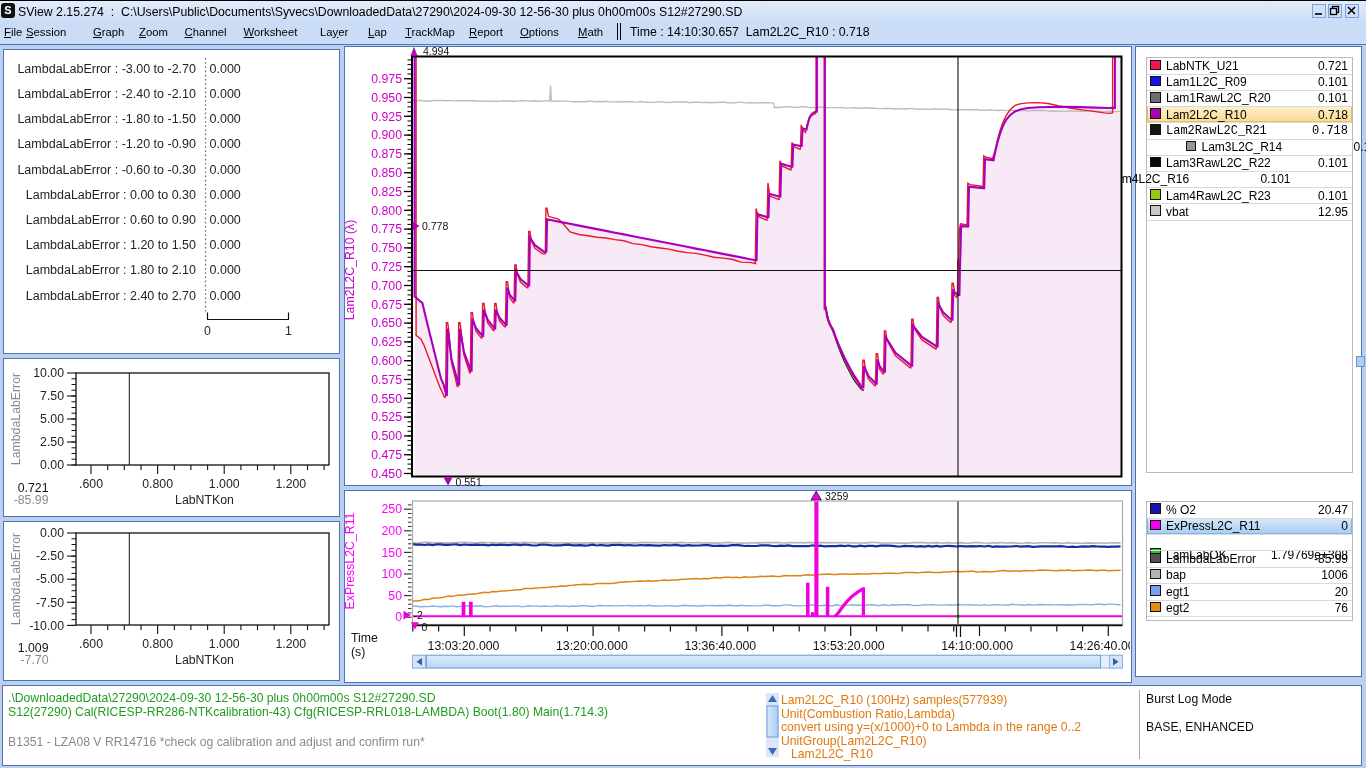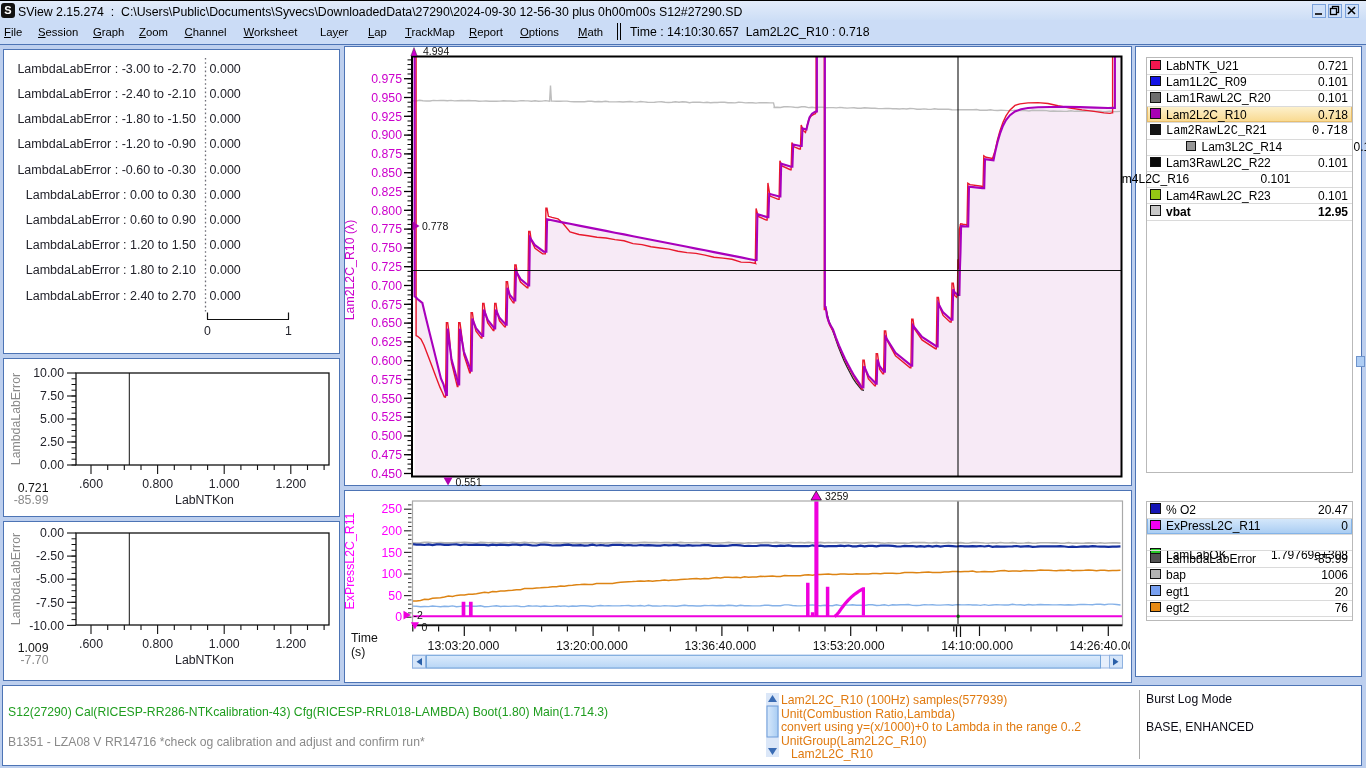--- a/index.html
+++ b/index.html
@@ -50,21 +50,21 @@
         </svg>
       </div>
   <div class="wbtn" style="left:1344.5px">
         <svg width="11" height="11">
           <path d="M2,2 L9,9 M9,2 L2,9" stroke="#000" stroke-width="1.6"></path>
         </svg>
       </div>
 </div>
 <div id="menubar">
 <span class="mi" style="left:4px"><u>F</u>ile</span>
-<span class="mi" style="left:38px"><u>S</u>ession</span>
+<span class="mi" style="left:26px"><u>S</u>ession</span>
 <span class="mi" style="left:93px"><u>G</u>raph</span>
 <span class="mi" style="left:139px"><u>Z</u>oom</span>
 <span class="mi" style="left:184.5px"><u>C</u>hannel</span>
 <span class="mi" style="left:243.5px"><u>W</u>orksheet</span>
 <span class="mi" style="left:320px">La<u>y</u>er</span>
 <span class="mi" style="left:368px"><u>L</u>ap</span>
 <span class="mi" style="left:405px"><u>T</u>rackMap</span>
 <span class="mi" style="left:469px"><u>R</u>eport</span>
 <span class="mi" style="left:520px"><u>O</u>ptions</span>
 <span class="mi" style="left:578px"><u>M</u>ath</span>
@@ -120,21 +120,21 @@
 <div class="row" style="left:1089px;top:170.9px;height:16.2px;">
       <span class="sw" style="background:#64c8f0"></span>
       <span class="nm">Lam4L2C_R16</span>
       <span class="vl">0.101</span>
     </div>
 <div class="row" style="left:1146.5px;top:187.1px;height:16.2px;">
       <span class="sw" style="background:#96c814"></span>
       <span class="nm">Lam4RawL2C_R23</span>
       <span class="vl">0.101</span>
     </div>
-<div class="row" style="left:1146.5px;top:203.3px;height:16.2px;font-weight:bold;">
+<div class="row" style="left:1146.5px;top:203.3px;height:16.2px;">
       <span class="sw" style="background:#c8c8c8"></span>
       <span class="nm">vbat</span>
       <span class="vl">12.95</span>
     </div>
 <div class="sep" style="left:1147px;top:73.7px;width:205px"></div>
 <div class="sep" style="left:1147px;top:89.9px;width:205px"></div>
 <div class="sep" style="left:1147px;top:106.1px;width:205px"></div>
 <div class="sep" style="left:1147px;top:122.3px;width:205px"></div>
 <div class="sep" style="left:1147px;top:138.5px;width:205px"></div>
 <div class="sep" style="left:1147px;top:154.7px;width:205px"></div>
@@ -569,20 +569,21 @@
 <text x="825" y="499.5" class="t10" fill="#111">3259</text>
 <text x="353.5" y="561" class="t12 mg2" text-anchor="middle" transform="rotate(-90 353.5 561)">ExPressL2C_R11</text>
 <rect x="412.5" y="655.3" width="710" height="12.7" fill="#e6effc" stroke="#9ab7e4" stroke-width="1"></rect>
 <rect x="412.5" y="655.3" width="13" height="12.7" fill="#d5e5f9" stroke="#8fb2e0" stroke-width="1"></rect>
 <rect x="1109.5" y="655.3" width="13" height="12.7" fill="#d5e5f9" stroke="#8fb2e0" stroke-width="1"></rect>
 <polygon points="422,658 422,665.6 416.5,661.8" fill="#2a5fa8"></polygon>
 <polygon points="1113,658 1113,665.6 1118.5,661.8" fill="#2a5fa8"></polygon>
 <rect x="426.5" y="655.3" width="674" height="12.7" fill="url(#sbg)" stroke="#74a4da" stroke-width="1"></rect>
 </svg>
 
+<div class="status green" style="left:8px;top:691px">.\DownloadedData\27290\2024-09-30 12-56-30 plus 0h00m00s S12#27290.SD</div>
 <div class="status green" style="left:8px;top:705px">S12(27290) Cal(RICESP-RR286-NTKcalibration-43) Cfg(RICESP-RRL018-LAMBDA) Boot(1.80) Main(1.714.3)</div>
 <div class="status smgray" style="left:8px;top:735px">B1351 - LZA08 V RR14716 *check og calibration and adjust and confirm run*</div>
 
 <div style="position:absolute;left:766px;top:692.5px;width:13px;height:64px;background:#dbe7f8"></div>
 <svg style="left:766px;top:692.5px;position:absolute" width="13" height="64">
 <polygon points="6.5,2 2,9 11,9" fill="#3a6cb4"></polygon>
 <rect x="1" y="13" width="11" height="31" fill="url(#sbg2)" stroke="#6f9cd8" stroke-width="1"></rect>
 <polygon points="6.5,62 2,55 11,55" fill="#3a6cb4"></polygon>
 <defs>
         <linearGradient id="sbg2" x1="0" y1="0" x2="1" y2="0">

